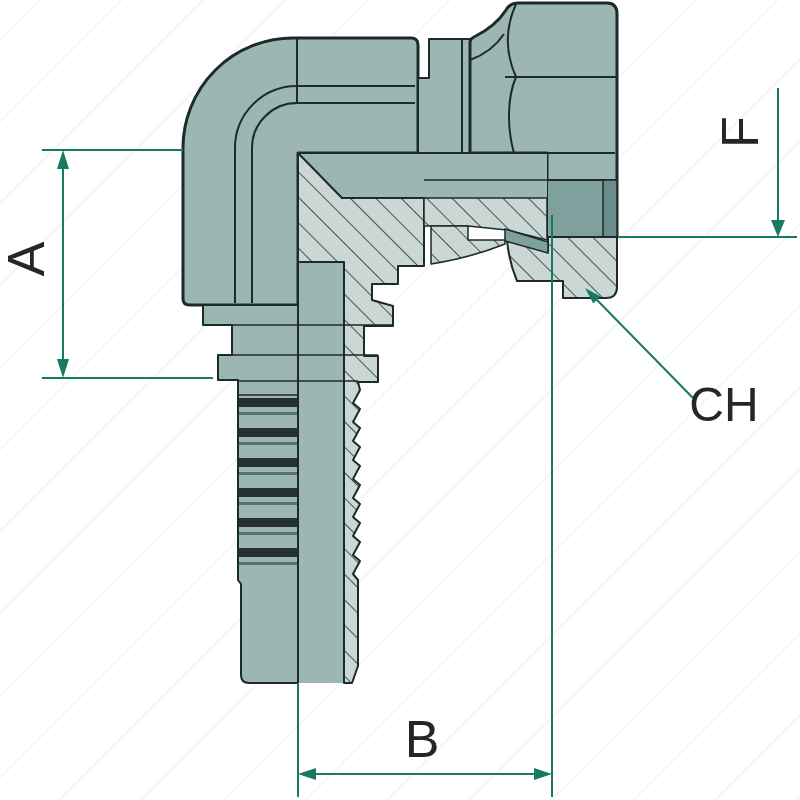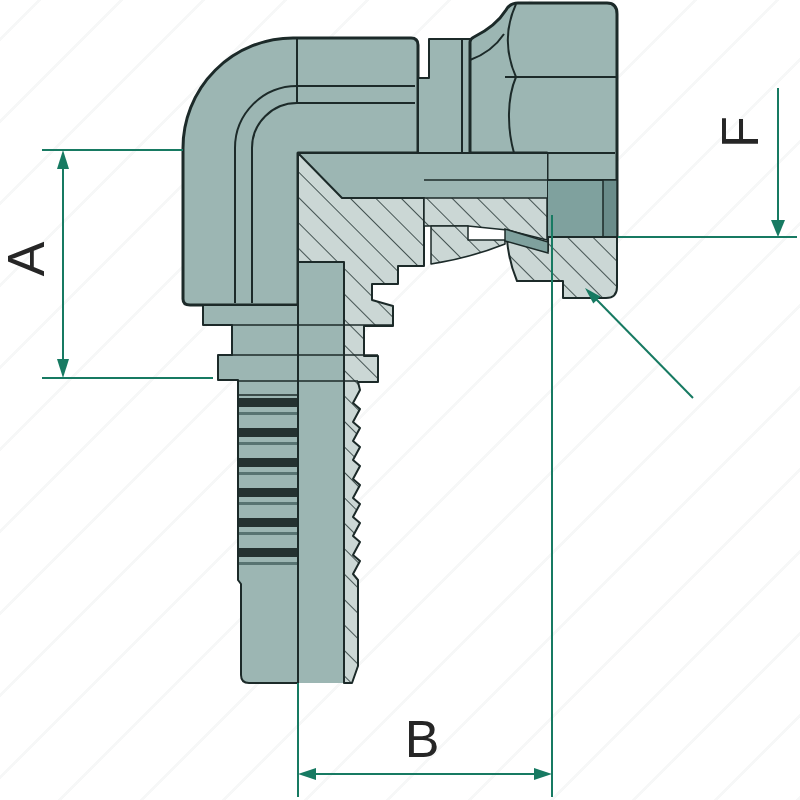--- a/index.html
+++ b/index.html
@@ -156,13 +156,14 @@
 
     <g>
       <line class="green" x1="596" y1="299" x2="693" y2="398"></line>
       <polygon class="greenfill" points="585,288 593.3,303.6 600.5,296.6"></polygon>
     </g>
   </svg>
 
   <div class="dim-label rot" style="left:26px;top:259px;">A</div>
   <div class="dim-label rot" style="left:740px;top:132px;">F</div>
   <div class="dim-label" style="left:422px;top:739px;">B</div>
+  <div class="dim-label ch" style="left:724px;top:405px;">CH</div>
 </div>
 
 </body></html>

